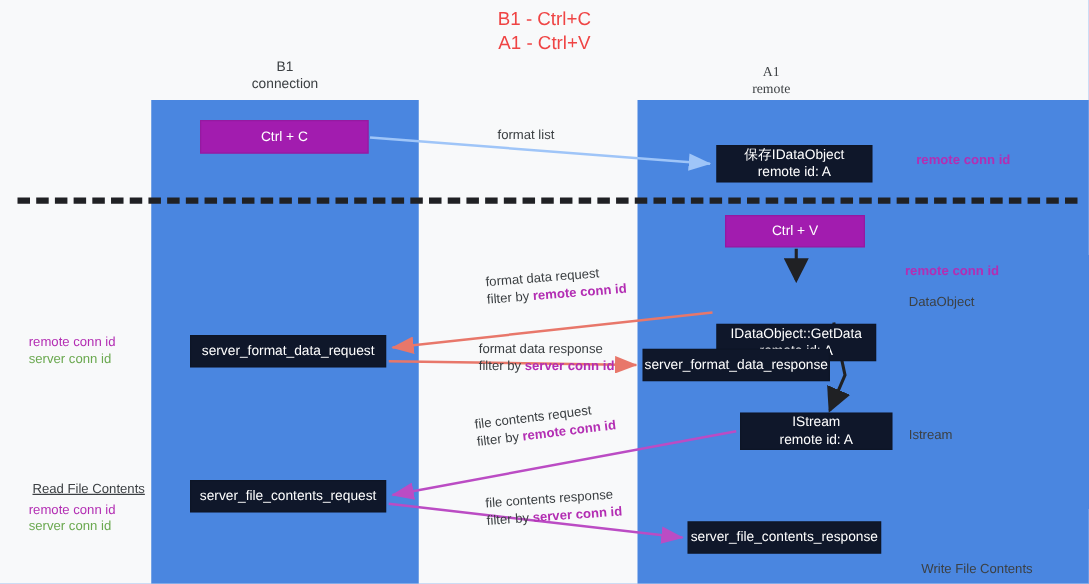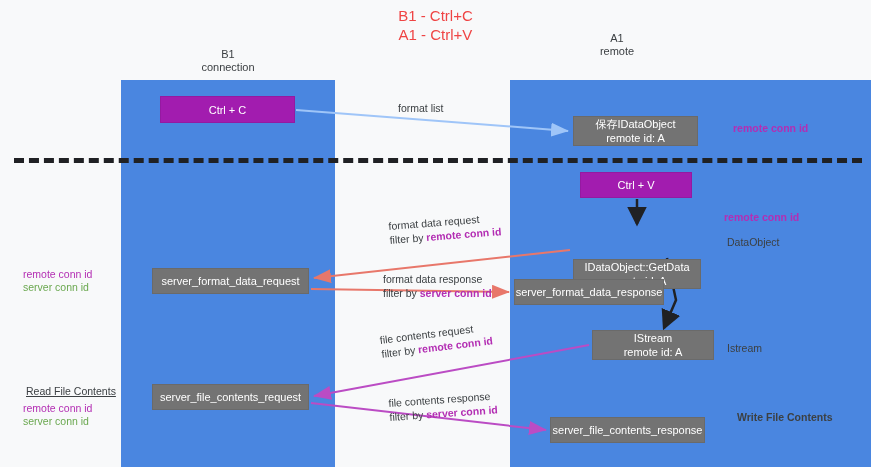--- a/index.html
+++ b/index.html
@@ -18,35 +18,35 @@
   .title{
     position:absolute;left:0;top:6px;width:871px;
     text-align:center;color:#ef4444;font-size:15px;line-height:19px;
   }
 
   .col-head{
     position:absolute;text-align:center;color:#3c4043;
     font-size:11px;line-height:13px;
   }
   #head-b1{left:121px;top:48px;width:214px;}
-  #head-a1{left:510px;top:32px;width:214px;}
+  #head-a1{left:510px;top:52px;width:214px;font-family:Liberation Serif, serif;}
 
   .dashed-sep{
     position:absolute;left:14px;top:158px;width:848px;height:0;
     border-top:5px dashed #202124;
   }
 
   .node{
     position:absolute;box-sizing:border-box;
     display:flex;flex-direction:column;align-items:center;justify-content:center;
     color:#ffffff;font-size:11px;line-height:14px;text-align:center;
     border:1px solid rgba(0,0,0,.08);
   }
   .node.green{background:#a21caf;}
-  .node.orange{background:#737373;}
+  .node.orange{background:#0f172a;}
 
   #n-ctrlc{left:160px;top:96px;width:135px;height:27px;}
   #n-idataobject{left:573px;top:116px;width:125px;height:30px;}
   #n-ctrlv{left:580px;top:172px;width:112px;height:26px;text-align:right;}
   #n-getdata{left:573px;top:228px;width:128px;height:30px;margin-top:31px;}
   #n-srv-fmt-req{left:152px;top:268px;width:157px;height:26px;}
   #n-srv-fmt-resp{left:514px;top:279px;width:150px;height:26px;}
   #n-istream{left:592px;top:330px;width:122px;height:30px;}
   #n-srv-file-req{left:152px;top:384px;width:157px;height:26px;}
   #n-srv-file-resp{left:550px;top:417px;width:155px;height:26px;}
@@ -56,21 +56,21 @@
     white-space:nowrap;
   }
   .side-label.bold{font-weight:bold;}
   .c-purple{color:#b32eb3;}
   .c-green{color:#6aa84f;}
 
   #lbl-remote-1{left:733px;top:122px;}
   #lbl-remote-2{left:724px;top:211px;}
   #lbl-dataobject{left:727px;top:236px;}
   #lbl-istream{left:727px;top:342px;}
-  #lbl-write{left:737px;top:411px;font-weight:bold;}
+  #lbl-write{left:737px;top:449px;}
   #lbl-read{left:26px;top:385px;text-decoration:underline;}
   #lbl-left-ids-1{left:23px;top:268px;}
   #lbl-left-ids-2{left:23px;top:402px;}
 
   .edge-label{
     position:absolute;color:#3c4043;font-size:10.5px;line-height:14px;
     white-space:nowrap;
   }
   .edge-label b{font-weight:bold;}
   #el-format-list{left:398px;top:101px;}

